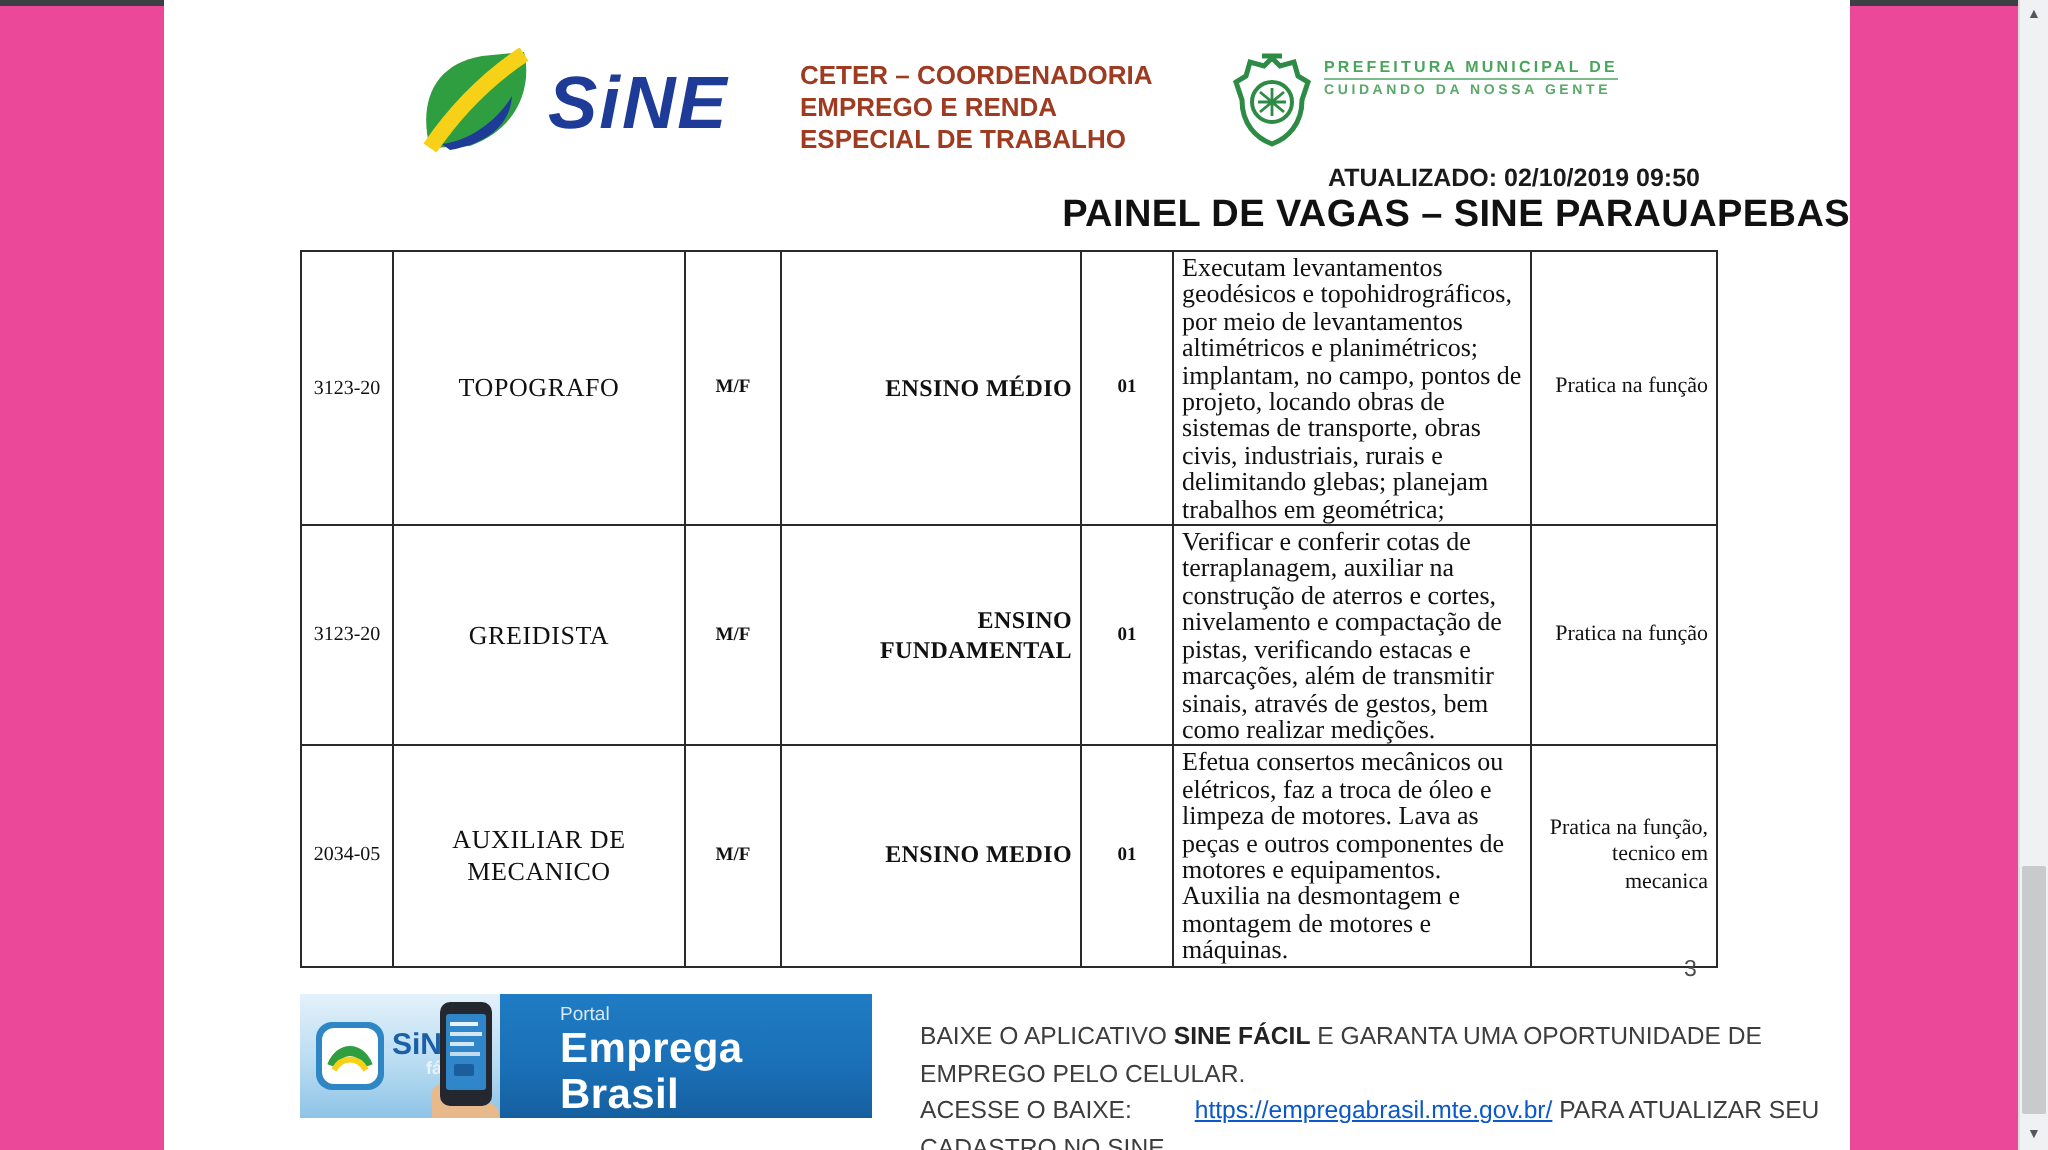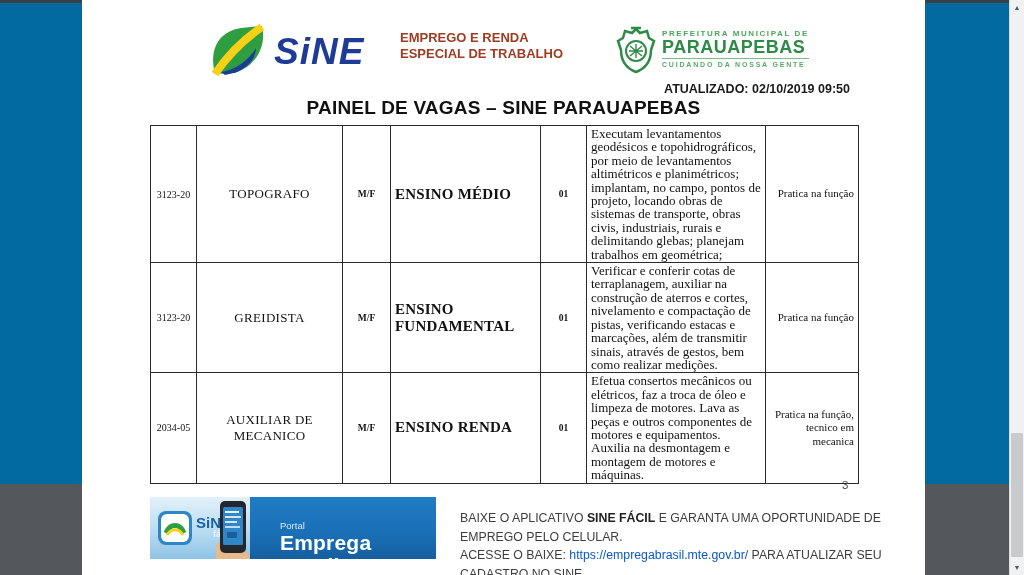--- a/index.html
+++ b/index.html
@@ -1,60 +1,60 @@
 <!DOCTYPE html>
 <html><head>
 <meta charset="utf-8">
 <style>
   html,body{margin:0;padding:0;}
   body{width:1024px;height:575px;overflow:hidden;background:#54575c;font-family:"Liberation Sans",sans-serif;}
-  .viewport{position:relative;width:1024px;height:484px;background:#0369a1;}
+  .viewport{position:relative;width:1024px;height:575px;background:#ec4899;}
   .viewport::before{content:"";position:absolute;top:0;left:0;right:0;height:3px;background:#3c3f43;}
   
   .page{position:absolute;left:82px;top:0;width:843px;height:575px;background:#ffffff;}
   
   .sine-logo{position:absolute;left:126px;top:24px;display:flex;align-items:center;}
   .sine-leaf{width:62px;height:54px;}
   .sine-word{font-family:"Liberation Sans",sans-serif;font-weight:bold;font-style:italic;font-size:37px;color:#1e3c97;letter-spacing:1px;margin-left:4px;line-height:1;}
   .ceter{position:absolute;left:318px;top:30px;font-weight:bold;font-size:13px;line-height:16px;color:#9e3b20;}
   .pref{position:absolute;left:534px;top:26px;display:flex;align-items:flex-start;}
   .pref-crest{width:40px;height:48px;margin-right:6px;}
   .pref-text{padding-top:3px;}
   .pref-l1{font-size:8px;font-weight:bold;color:#4aa55c;letter-spacing:1.6px;}
   .pref-l2{font-size:18px;font-weight:bold;color:#2e8b46;letter-spacing:.5px;line-height:19px;}
   .pref-l3{font-size:7px;font-weight:bold;color:#5aa96b;letter-spacing:1.8px;border-top:1px solid #7cbb8a;padding-top:2px;margin-top:1px;}
   .updated{position:absolute;top:82px;right:75px;font-size:12.5px;font-weight:bold;color:#1a1a1a;}
-  .doc-title{position:absolute;top:97px;left:0;width:100%;margin:0;text-align:center;font-size:19px;font-weight:bold;color:#111;letter-spacing:.2px;font-family:"Liberation Sans",sans-serif;}
+  .doc-title{position:absolute;top:97px;left:0;width:100%;margin:0;text-align:right;font-size:19px;font-weight:bold;color:#111;letter-spacing:.2px;font-family:"Liberation Sans",sans-serif;}
   
   table.vac{position:absolute;left:68px;top:125px;width:708px;border-collapse:collapse;table-layout:fixed;font-family:"Liberation Serif",serif;color:#111;}
   table.vac td{border:1px solid #2a2a2a;padding:1px 4px;overflow:hidden;}
   td.c-code{font-size:10px;text-align:center;}
   td.c-occ{font-size:13px;font-weight:normal;text-align:center;letter-spacing:.3px;}
   td.c-gen{font-size:9.5px;font-weight:bold;text-align:center;}
-  td.c-edu{font-size:15px;font-weight:bold;text-align:left;letter-spacing:.2px;}
+  td.c-edu{font-size:12px;font-weight:bold;text-align:right;letter-spacing:.2px;}
   td.c-qty{font-size:9.5px;font-weight:bold;text-align:center;}
   td.c-desc{font-size:13px;line-height:13.4px;vertical-align:top;text-align:left;padding-top:2px;}
   td.c-req{font-size:11px;line-height:13.4px;vertical-align:middle;text-align:right;}
   tr.r0 td{height:111px;} tr.r1 td{height:88px;margin-left:39px;} tr.r2 td{height:93px;}
   .pagenum{position:absolute;left:760px;top:479px;font-size:11.5px;color:#4c4c4c;}
   
   .banner{position:absolute;left:68px;top:497px;width:286px;height:62px;display:flex;overflow:hidden;}
   .banner-left{position:relative;width:100px;background:linear-gradient(180deg,#e3f1fa 0%,#b9dcf2 55%,#8ec3e6 100%);display:flex;align-items:center;}
   .app-icon{width:36px;height:36px;margin-left:7px;}
   .sf-text{margin-left:3px;line-height:11px;}
   .sf-name{font-weight:bold;font-size:15px;color:#1b5fa6;display:block;line-height:13px;}
   .sf-sub{font-size:9px;color:#e8f4fc;font-weight:bold;display:block;text-align:right;}
-  .banner-right{flex:1;background:linear-gradient(180deg,#1f7cc4 0%,#1a6fb6 60%,#155f9f 100%);color:#fff;padding:23px 0 0 30px;}
+  .banner-right{flex:1;background:linear-gradient(180deg,#1f7cc4 0%,#1a6fb6 60%,#155f9f 100%);color:#fff;padding:5px 0 0 30px;}
   .br-portal{font-size:9.5px;color:#d7e9f7;}
   .br-title{font-size:21px;font-weight:bold;letter-spacing:.2px;line-height:23px;}
   .phone-hand{position:absolute;left:60px;top:2px;width:44px;height:60px;z-index:3;}
   
   .cta{position:absolute;left:378px;top:509px;width:465px;font-size:12.3px;line-height:18.5px;color:#3d3d3d;}
   .cta b{color:#222;}
-  .cta a{color:#0a58ca;cursor:pointer;}
+  .cta a{color:#0a58ca;text-decoration:underline;cursor:pointer;margin-left:28px;}
   
   .scrollbar{position:absolute;right:0;top:0;width:14px;height:575px;background:#f0f1f2;border-left:1px solid #dcdddf;}
   .sb-arrow{position:absolute;left:0;width:14px;height:15px;font-size:7px;line-height:15px;text-align:center;color:#54575c;cursor:pointer;}
   .sb-arrow.up{top:0;} .sb-arrow.down{bottom:0;}
   .sb-thumb{position:absolute;left:1px;top:433px;width:12px;height:124px;background:#c8cacc;border-radius:1px;cursor:pointer;}
 </style>
 </head>
 <body>
 
 <div class="viewport">
@@ -63,34 +63,34 @@
     <div class="sine-logo">
       <svg class="sine-leaf" viewBox="0 0 62 54">
         <path d="M7,50 C1,27 9,8 33,4 L54,2 C58,18 52,40 27,49 Z" fill="#2f9e41"></path>
         <path d="M7,50 C20,31 36,15 54,3" stroke="#f7d117" stroke-width="8" fill="none"></path>
         <path d="M13,48 C27,46 40,37 48,24 C47,39 35,48 17,51 Z" fill="#1e3c97"></path>
       </svg>
       <span class="sine-word">SiNE</span>
     </div>
 
     <div class="ceter">
+      <div>CETER – COORDENADORIA</div>
       <div>EMPREGO E RENDA</div>
       <div>ESPECIAL DE TRABALHO</div>
     </div>
 
     <div class="pref">
       <svg class="pref-crest" viewBox="0 0 40 48">
         <path d="M20,3 L24,7 L31,5 L33,12 L38,15 L35,24 C35,36 28,43 20,46 C12,43 5,36 5,24 L2,15 L7,12 L9,5 L16,7 Z" fill="none" stroke="#2e8b46" stroke-width="2.5"></path>
         <circle cx="20" cy="25" r="10" fill="none" stroke="#2e8b46" stroke-width="2"></circle>
         <path d="M13,25 h14 M20,18 v14 M14,20 l12,10 M26,20 l-12,10" stroke="#2e8b46" stroke-width="1.4"></path>
         <path d="M15,2 h10" stroke="#2e8b46" stroke-width="2.5"></path>
       </svg>
       <div class="pref-text">
         <div class="pref-l1">PREFEITURA MUNICIPAL DE</div>
-        <div class="pref-l2">PARAUAPEBAS</div>
         <div class="pref-l3">CUIDANDO DA NOSSA GENTE</div>
       </div>
     </div>
 
     <div class="updated">ATUALIZADO: 02/10/2019 09:50</div>
 
     <h1 class="doc-title">PAINEL DE VAGAS – SINE PARAUAPEBAS</h1>
 
     <table class="vac">
       <colgroup>
@@ -118,21 +118,21 @@
           <td class="c-gen">M/F</td>
           <td class="c-edu">ENSINO FUNDAMENTAL</td>
           <td class="c-qty">01</td>
           <td class="c-desc">Verificar e conferir cotas de terraplanagem, auxiliar na construção de aterros e cortes, nivelamento e compactação de pistas, verificando estacas e marcações, além de transmitir sinais, através de gestos, bem como realizar medições.</td>
           <td class="c-req">Pratica na função</td>
         </tr>
         <tr class="r2">
           <td class="c-code">2034-05</td>
           <td class="c-occ">AUXILIAR DE MECANICO</td>
           <td class="c-gen">M/F</td>
-          <td class="c-edu">ENSINO RENDA</td>
+          <td class="c-edu">ENSINO MEDIO</td>
           <td class="c-qty">01</td>
           <td class="c-desc">Efetua consertos mecânicos ou elétricos, faz a troca de óleo e limpeza de motores. Lava as peças e outros componentes de motores e equipamentos. Auxilia na desmontagem e montagem de motores e máquinas.</td>
           <td class="c-req">Pratica na função, tecnico em mecanica</td>
         </tr>
       </tbody>
     </table>
 
     <div class="pagenum">3</div>
 
     <div class="banner">

